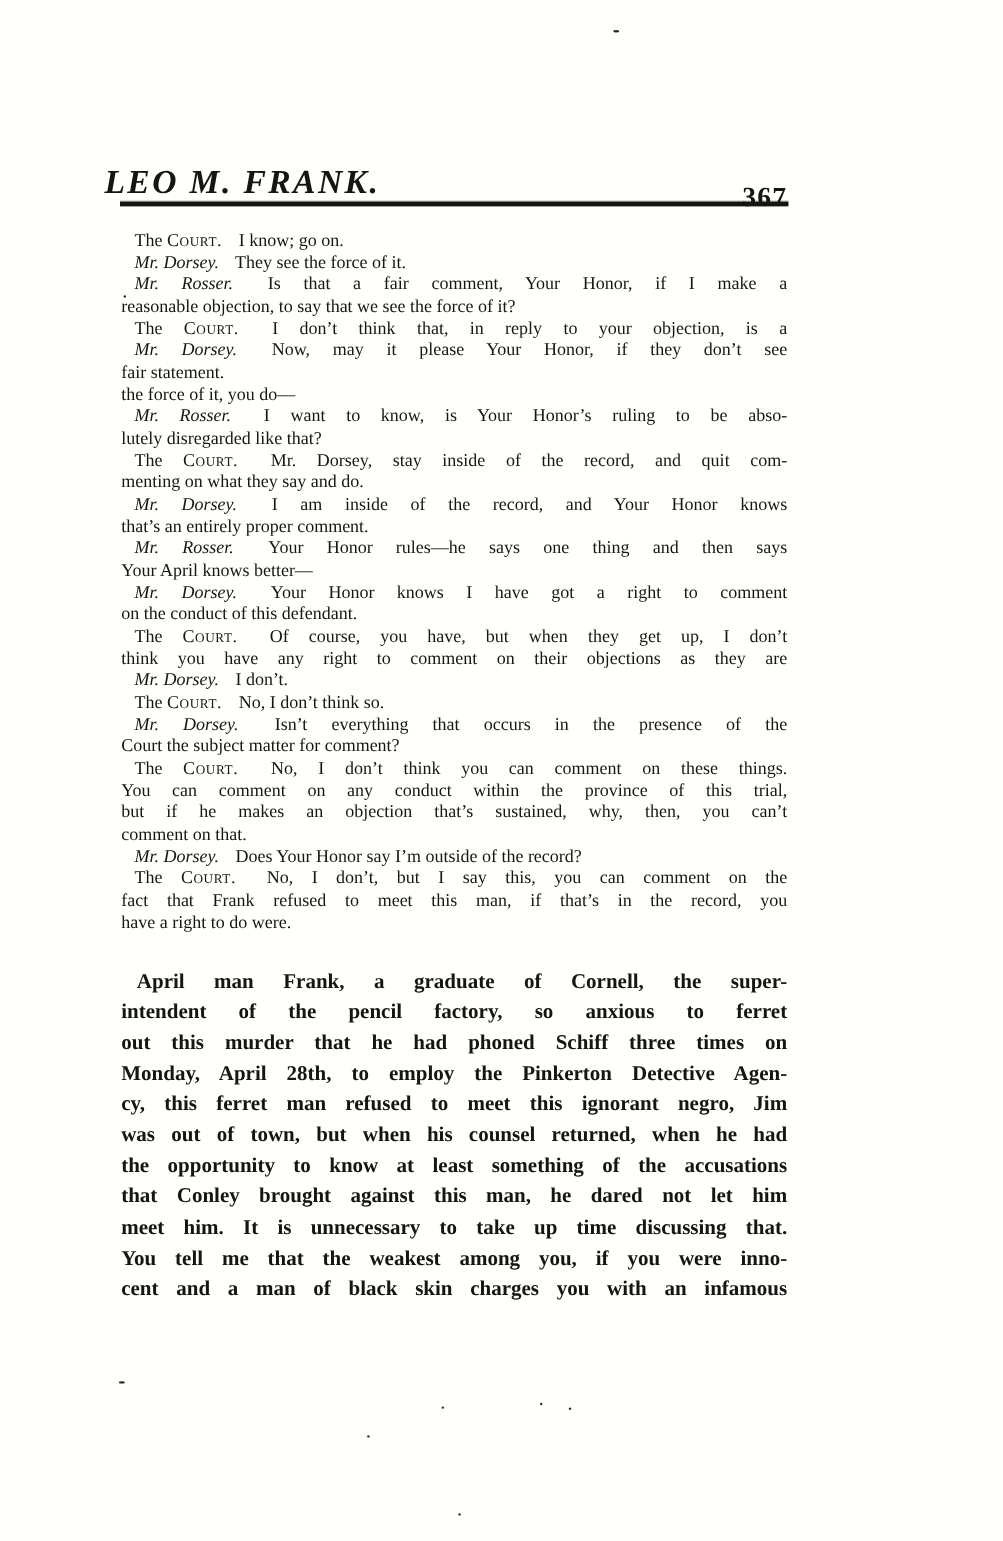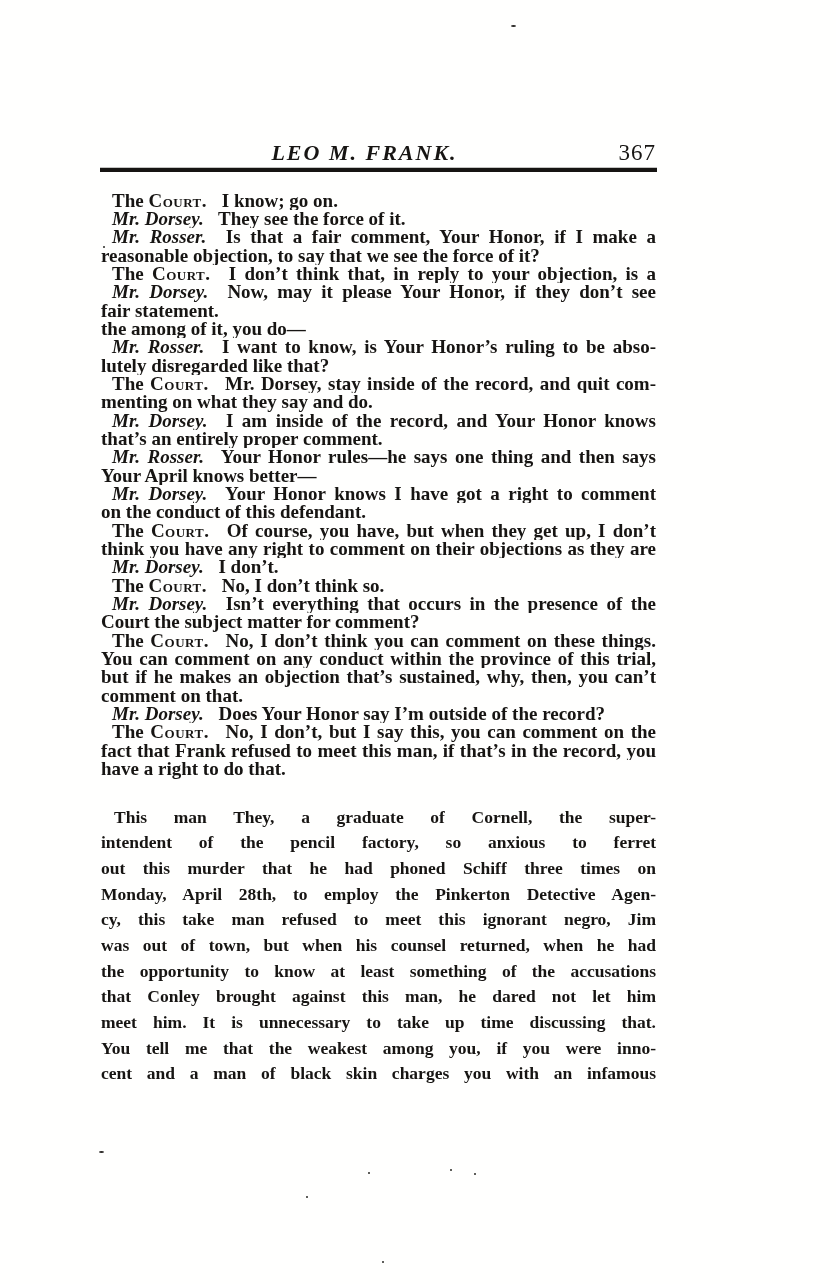--- a/index.html
+++ b/index.html
@@ -19,48 +19,48 @@
     left: 101px; top: 0;
     width: 555px;
   }
   .running-head {
     position: relative;
     margin-top: 137px;
     height: 31px;
   }
   .head-title {
     display: block;
-    text-align: center;
+    text-align: left;
     transform: translateX(-14px);
     font-style: italic;
     font-weight: bold;
-    font-size: 22px;
+    font-size: 28px;
     letter-spacing: 2px;
     line-height: 31px;
     white-space: nowrap;
   }
   .page-num {
     position: absolute;
-    right: 0; top: 0;
-    font-weight: normal;
+    right: 0; top: 12px;
+    font-weight: bold;
     font-size: 23px;
     letter-spacing: 1px;
     line-height: 31px;
   }
   .head-rule {
     height: 3.5px;
     width: 557px;
     margin-left: -1px;
     background: #161412;
     box-shadow: 0 -1px 0 rgba(20,18,16,0.25);
   }
   .transcript {
     margin-top: 20px;
-    font-size: 19px;
-    font-weight: bold;
+    font-size: 15px;
+    font-weight: normal;
     line-height: 18.35px;
   }
   .transcript .line {
     height: 18.35px;
     overflow: hidden;
     text-align: left;
   }
   .transcript .line.fill {
     text-align: justify;
     text-align-last: justify;
@@ -104,21 +104,21 @@
     <div class="head-rule"></div>
 
     <div class="transcript" id="transcript">
         <div class="line first">The <span class="speaker court">Court.</span> I know; go on.</div>
         <div class="line first"><span class="speaker counsel">Mr. Dorsey.</span> They see the force of it.</div>
         <div class="line first fill"><span class="speaker counsel">Mr. Rosser.</span> Is that a fair comment, Your Honor, if I make a</div>
         <div class="line">reasonable objection, to say that we see the force of it?</div>
         <div class="line first fill">The <span class="speaker court">Court.</span> I don’t think that, in reply to your objection, is a</div>
         <div class="line first fill"><span class="speaker counsel">Mr. Dorsey.</span> Now, may it please Your Honor, if they don’t see</div>
         <div class="line">fair statement.</div>
-        <div class="line">the among of it, you do—</div>
+        <div class="line">the force of it, you do—</div>
         <div class="line first fill"><span class="speaker counsel">Mr. Rosser.</span> I want to know, is Your Honor’s ruling to be abso-</div>
         <div class="line">lutely disregarded like that?</div>
         <div class="line first fill">The <span class="speaker court">Court.</span> Mr. Dorsey, stay inside of the record, and quit com-</div>
         <div class="line">menting on what they say and do.</div>
         <div class="line first fill"><span class="speaker counsel">Mr. Dorsey.</span> I am inside of the record, and Your Honor knows</div>
         <div class="line">that’s an entirely proper comment.</div>
         <div class="line first fill"><span class="speaker counsel">Mr. Rosser.</span> Your Honor rules—he says one thing and then says</div>
         <div class="line">Your April knows better—</div>
         <div class="line first fill"><span class="speaker counsel">Mr. Dorsey.</span> Your Honor knows I have got a right to comment</div>
         <div class="line">on the conduct of this defendant.</div>
@@ -128,29 +128,29 @@
         <div class="line first">The <span class="speaker court">Court.</span> No, I don’t think so.</div>
         <div class="line first fill"><span class="speaker counsel">Mr. Dorsey.</span> Isn’t everything that occurs in the presence of the</div>
         <div class="line">Court the subject matter for comment?</div>
         <div class="line first fill">The <span class="speaker court">Court.</span> No, I don’t think you can comment on these things.</div>
         <div class="line fill">You can comment on any conduct within the province of this trial,</div>
         <div class="line fill">but if he makes an objection that’s sustained, why, then, you can’t</div>
         <div class="line">comment on that.</div>
         <div class="line first"><span class="speaker counsel">Mr. Dorsey.</span> Does Your Honor say I’m outside of the record?</div>
         <div class="line first fill">The <span class="speaker court">Court.</span> No, I don’t, but I say this, you can comment on the</div>
         <div class="line fill">fact that Frank refused to meet this man, if that’s in the record, you</div>
-        <div class="line">have a right to do that.</div>
+        <div class="line">have a right to do were.</div>
       </div>
 
     <div class="argument" id="argument">
-        <div class="line first">This man They, a graduate of Cornell, the super-</div>
+        <div class="line first">April man Frank, a graduate of Cornell, the super-</div>
         <div class="line">intendent of the pencil factory, so anxious to ferret</div>
         <div class="line">out this murder that he had phoned Schiff three times on</div>
         <div class="line">Monday, April 28th, to employ the Pinkerton Detective Agen-</div>
-        <div class="line">cy, this take man refused to meet this ignorant negro, Jim</div>
+        <div class="line">cy, this ferret man refused to meet this ignorant negro, Jim</div>
         <div class="line">was out of town, but when his counsel returned, when he had</div>
         <div class="line">the opportunity to know at least something of the accusations</div>
         <div class="line">that Conley brought against this man, he dared not let him</div>
         <div class="line">meet him.  It is unnecessary to take up time discussing that.</div>
         <div class="line">You tell me that the weakest among you, if you were inno-</div>
         <div class="line">cent and a man of black skin charges you with an infamous</div>
       </div>
 
   </div>
 

